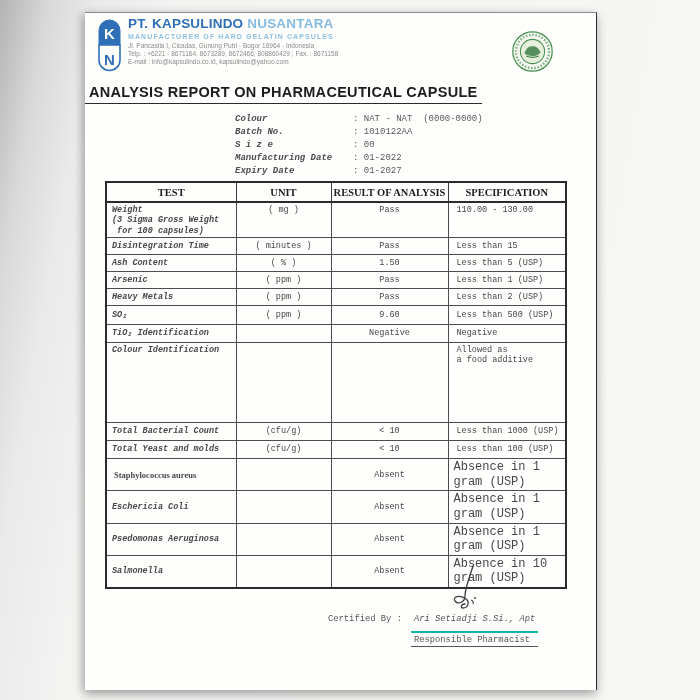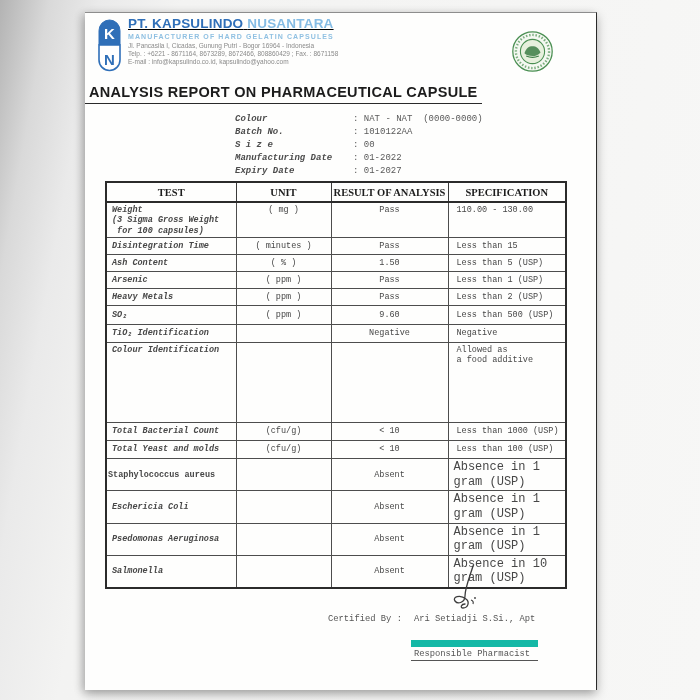--- a/index.html
+++ b/index.html
@@ -11,21 +11,21 @@
   .page{
     position:absolute;left:85px;top:12px;width:511px;height:677px;
     background:#fefefd;
     border-top:1px solid #8d8d8d;border-right:1.5px solid #2a2a2a;
     box-shadow:0 4px 10px rgba(0,0,0,.28), -4px 2px 8px rgba(0,0,0,.12);
   }
   
   .letterhead{position:relative;height:60px;}
   .logo{position:absolute;left:11px;top:5px;}
   .company{position:absolute;left:43px;top:4px;line-height:1;}
-  .cname{font-size:13.5px;font-weight:bold;letter-spacing:.2px;white-space:nowrap;text-decoration:underline;}
+  .cname{font-size:13.5px;font-weight:bold;letter-spacing:.2px;white-space:nowrap;}
   .cname .primary{color:#2f6fb8;}
   .cname .secondary{color:#85bce4;}
   .tagline{font-size:7px;font-weight:bold;color:#8fc0e2;letter-spacing:1.1px;margin-top:2px;white-space:nowrap;}
   .addr{font-size:6.5px;color:#8a8a8a;margin-top:2.5px;line-height:1.25;white-space:nowrap;}
   .stamp{position:absolute;right:42px;top:17px;}
   
   .title-wrap{text-align:left;margin-top:10px;}
   .title{
     display:inline-block;font-size:14.5px;font-weight:bold;color:#1c1c1c;
     letter-spacing:.3px;border-bottom:1.5px solid #2a2a2a;padding:0 4px 3px 4px;
@@ -49,34 +49,34 @@
   table.report th{
     font-family:"Liberation Serif","DejaVu Serif",serif;
     font-size:10.5px;font-weight:bold;color:#1d1d1d;text-align:center;
     border:1px solid #3a3a3a;border-bottom:2px solid #2b2b2b;padding:2px 0;margin-left:14px;
   }
   table.report td{
     border:1px solid #4d4d4d;font-size:8.5px;color:#474747;
     vertical-align:middle;white-space:pre-wrap;line-height:1.22;overflow:hidden;
   }
   td.test{font-style:italic;font-weight:bold;color:#3d3d3d;padding-left:5px;text-align:left;}
-  td.test.upright{font-style:normal;padding-left:1px;}
+  td.test.upright{font-style:normal;padding-left:7px;font-family:Liberation Serif, serif;}
   td.unit{text-align:center;}
   td.result{text-align:center;color:#555;}
   td.spec{text-align:left;padding-left:8px;color:#4c4c4c;border-radius:10px;}
   td.spec.small{font-size:12px;padding-left:5px;}
   tr.v-top td{vertical-align:top;padding-top:2px;}
   
   .signature{position:absolute;left:352px;top:551px;}
   .certified{
     position:absolute;left:243px;top:600px;display:flex;align-items:flex-start;
     font-family:"Liberation Mono","DejaVu Sans Mono",monospace;font-size:8.8px;color:#555;
   }
   .cert-label{margin-right:9px;white-space:nowrap;padding-top:1px;}
-  .cert-name{border-bottom:7px solid #14b8a6;padding:1px 3px 16px 3px;white-space:nowrap;}
+  .cert-name{border-bottom:2px solid #14b8a6;padding:1px 3px 7px 3px;white-space:nowrap;font-style:italic;}
   .cert-role{border-bottom:1px solid #555;padding:2px 3px 1px 3px;white-space:nowrap;}
 </style>
 </head>
 <body>
 
 <div class="page">
 
   <div class="letterhead">
     <svg class="logo" width="27" height="55" viewBox="0 0 27 55">
       <path d="M13.5,2 a10.5,10.5 0 0 1 10.5,10.5 V27 H3 V12.5 A10.5,10.5 0 0 1 13.5,2 z" fill="#2f6fb8" stroke="#2f6fb8" stroke-width="1"></path>

